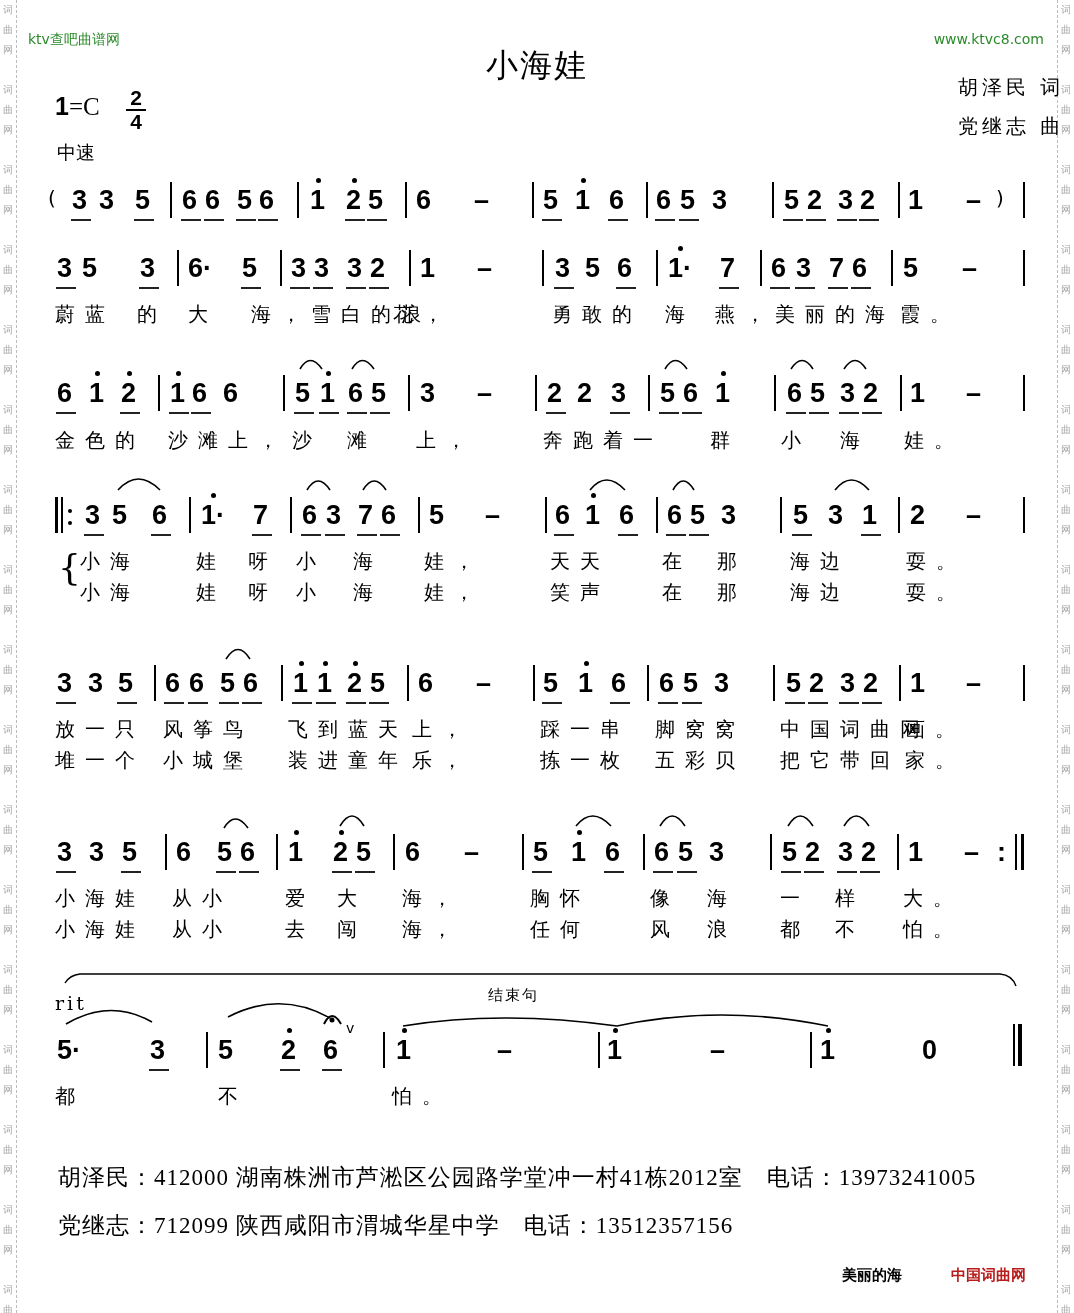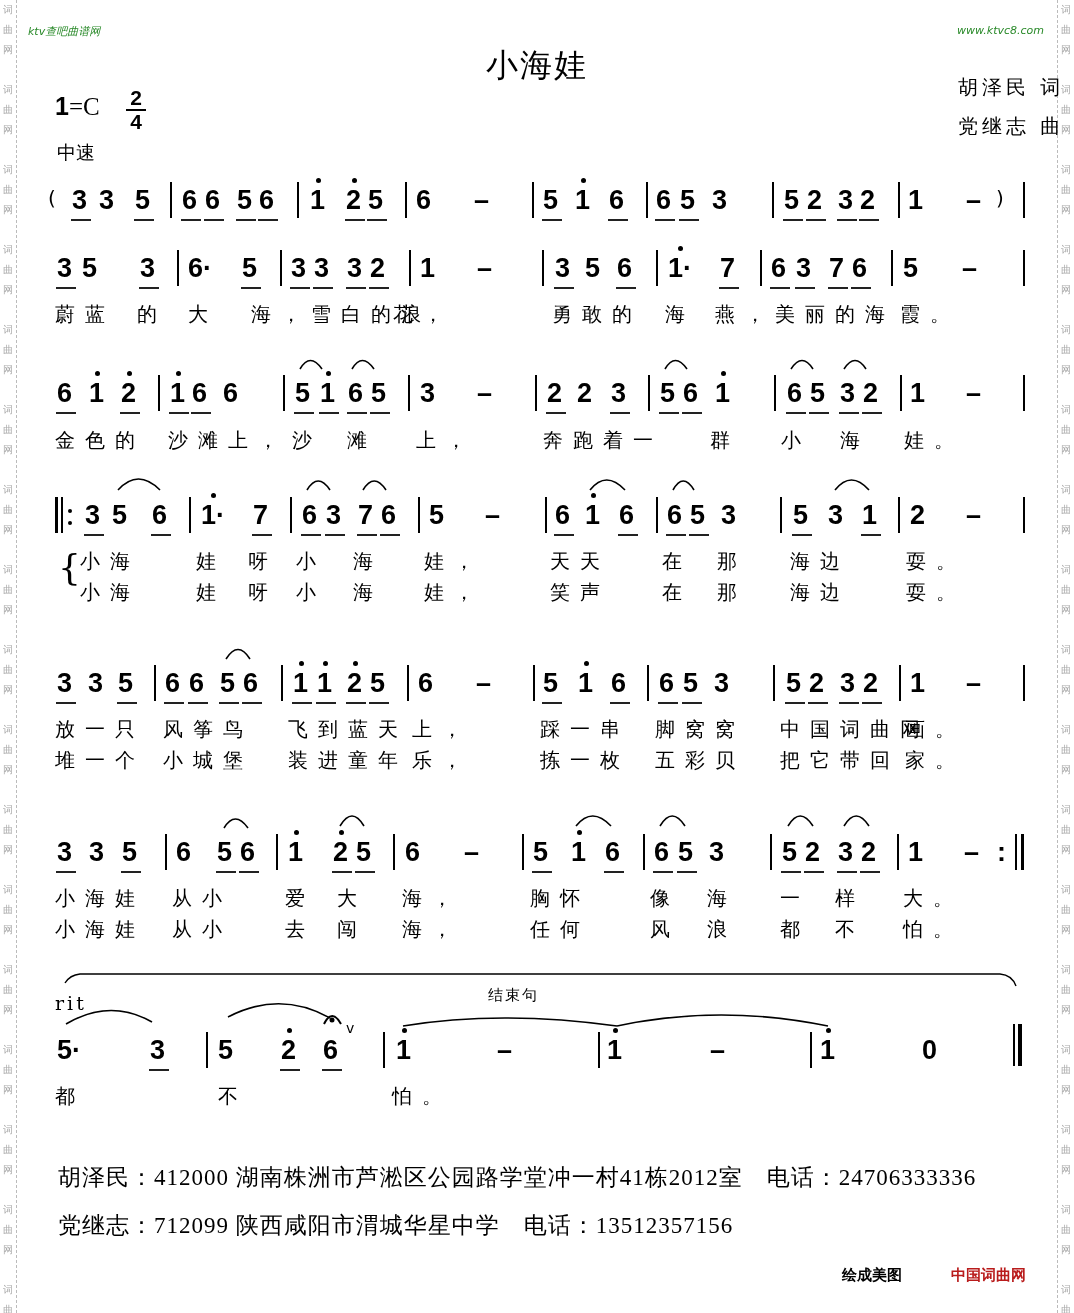--- a/index.html
+++ b/index.html
@@ -1,21 +1,21 @@
 <!DOCTYPE html>
 <html><head>
 <meta charset="utf-8">
 <style>
   html,body{margin:0;padding:0;background:#fff;}
   body{width:1074px;height:1313px;position:relative;overflow:hidden;font-family:"DejaVu Serif",serif;color:#000;}
   .side{position:absolute;top:0;width:16px;height:1313px;border-right:1px dashed #bbb;font-family:"DejaVu Sans",sans-serif;font-size:10px;color:#aaa;line-height:20px;text-align:center;overflow:hidden;}
   .side.left{left:0;border-right:1px dashed #bbb;}
   .side.right{right:0;border-right:none;border-left:1px dashed #bbb;left:auto;}
   .side span{display:block;}
-  .wm{position:absolute;top:24px;font-family:"DejaVu Sans",sans-serif;font-size:11px;color:#2a8a2a;font-style:italic;}
+  .wm{position:absolute;top:31px;font-family:"DejaVu Sans",sans-serif;font-size:14px;color:#2a8a2a;}
   .wm.l{left:28px;}
   .wm.r{right:30px;}
   .title{position:absolute;top:44px;left:0;width:1074px;text-align:center;font-size:32px;letter-spacing:2px;}
   .credit{position:absolute;left:958px;font-size:20px;letter-spacing:4px;}
   .key{position:absolute;left:55px;top:92px;font-family:"Liberation Serif",serif;font-size:25px;}
   .key b{font-family:"Liberation Sans",sans-serif;font-weight:bold;}
   .time{position:absolute;left:126px;top:88px;width:20px;text-align:center;font-family:"Liberation Sans",sans-serif;font-weight:bold;font-size:21px;line-height:20px;}
   .time .bar{height:2px;background:#000;margin:1px 0;}
   .tempo{position:absolute;left:57px;top:140px;font-size:19px;}
   .row{position:absolute;left:0;width:1074px;height:40px;}
@@ -627,17 +627,17 @@
     <path d="M228 1017 Q280 990 330 1018"></path>
     <path d="M403 1026 Q500 1010 617 1026"></path>
       <path d="M617 1026 Q720 1004 828 1026"></path>
 
     <path d="M324 1024 Q332 1008 341 1024" stroke-width="2"></path>
   </g>
   <circle cx="332" cy="1020" r="2.5" fill="#000"></circle>
   <text x="346" y="1033" font-family="DejaVu Sans, sans-serif" font-size="14">v</text>
 </svg>
 
-<div class="contact" style="top:1162px">胡泽民：412000 湖南株洲市芦淞区公园路学堂冲一村41栋2012室　电话：24706333336</div>
+<div class="contact" style="top:1162px">胡泽民：412000 湖南株洲市芦淞区公园路学堂冲一村41栋2012室　电话：13973241005</div>
 <div class="contact" style="top:1210px">党继志：712099 陕西咸阳市渭城华星中学　电话：13512357156</div>
 
-<div class="src" style="left:842px">绘成美图</div>
+<div class="src" style="left:842px">美丽的海</div>
 <div class="src" style="left:951px;color:#b91c1c">中国词曲网</div>
 
 </body></html>

